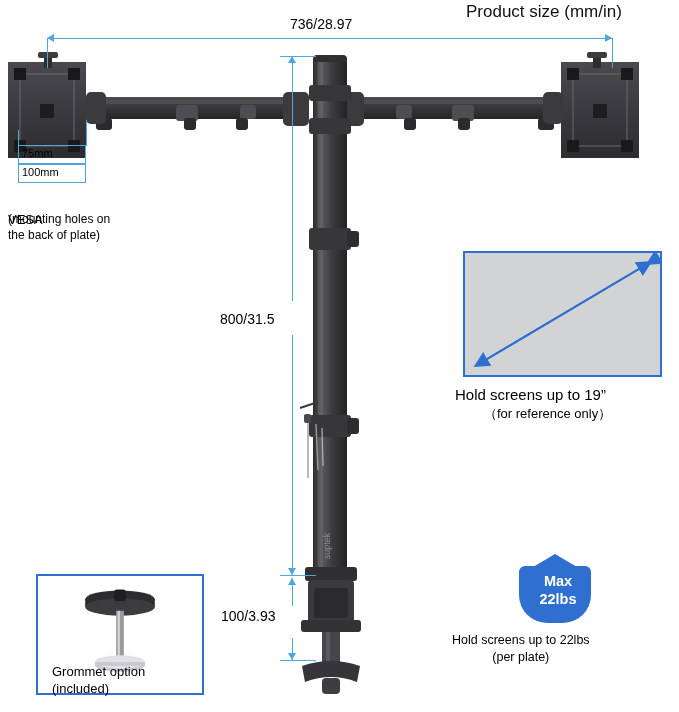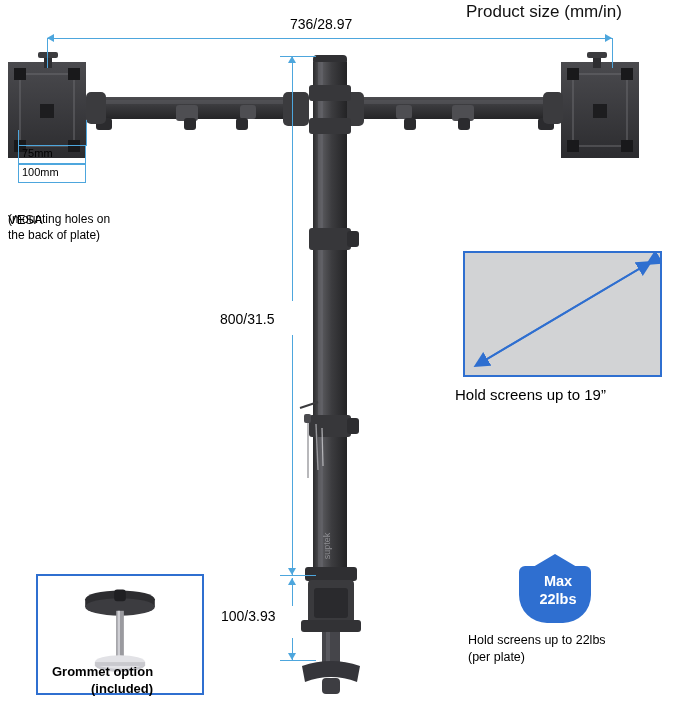--- a/index.html
+++ b/index.html
@@ -80,30 +80,29 @@
   }
   #screen-caption-sub {
     left: 484px;
     top: 406px;
     font-size: 13px;
   }
   #weight-caption {
     left: 452px;
     top: 632px;
     font-size: 12.5px;
+    text-align: center;
     line-height: 1.35;
-    margin-left: 16px;
   }
   #grommet-caption {
     left: 52px;
     top: 664px;
     font-size: 13px;
-    text-align: right;
+    text-align: left;
     line-height: 1.3;
-    font-weight: bold;
   }
   
   .gline {
     position: absolute;
     background: #4da6dd;
   }
   .gline.h { height: 1px; }
   .gline.v { width: 1px; }
 
   
@@ -366,20 +365,21 @@
         <path d="M0,0 L8,4 L0,8 Z" fill="#2f6fd0"></path>
       </marker>
       <marker id="headB" markerWidth="8" markerHeight="8" refX="6" refY="4" orient="auto">
         <path d="M0,0 L8,4 L0,8 Z" fill="#2f6fd0"></path>
       </marker>
     </defs>
     <line x1="186" y1="12" x2="14" y2="114" stroke="#2f6fd0" stroke-width="2" marker-start="url(#headB)" marker-end="url(#headA)"></line>
     <line x1="14" y1="114" x2="186" y2="12" stroke="#2f6fd0" stroke-width="2" marker-end="url(#headA)"></line>
   </svg>
   <div class="lbl" id="screen-caption">Hold screens up to 19”</div>
+  <div class="lbl" id="screen-caption-sub">（for reference only）</div>
 
   <div id="weight-arrow"></div>
   <div id="weight-badge">
     <div class="shield"></div>
     <div class="wtxt">Max
 22lbs</div>
   </div>
   <div class="lbl" id="weight-caption">Hold screens up to 22lbs
 (per plate)</div>
 

